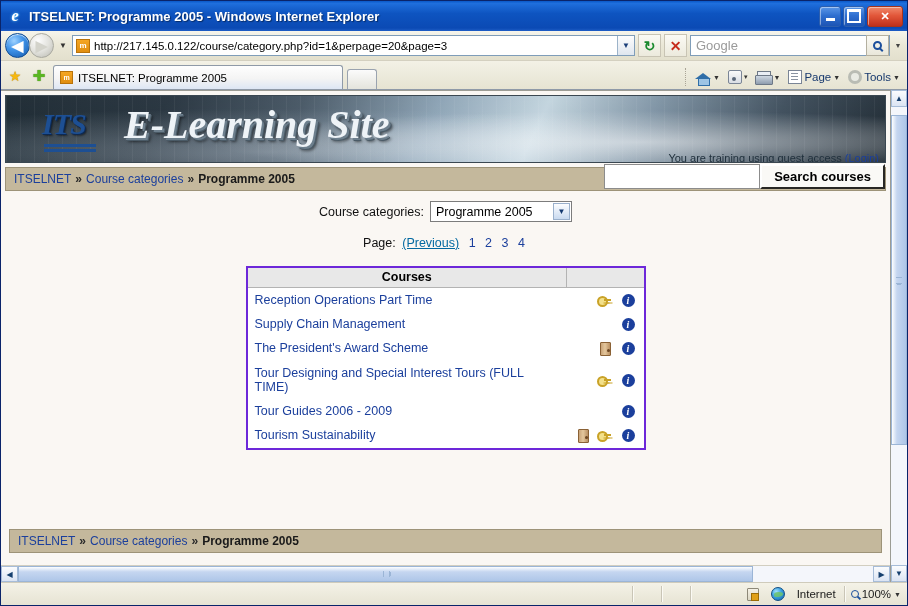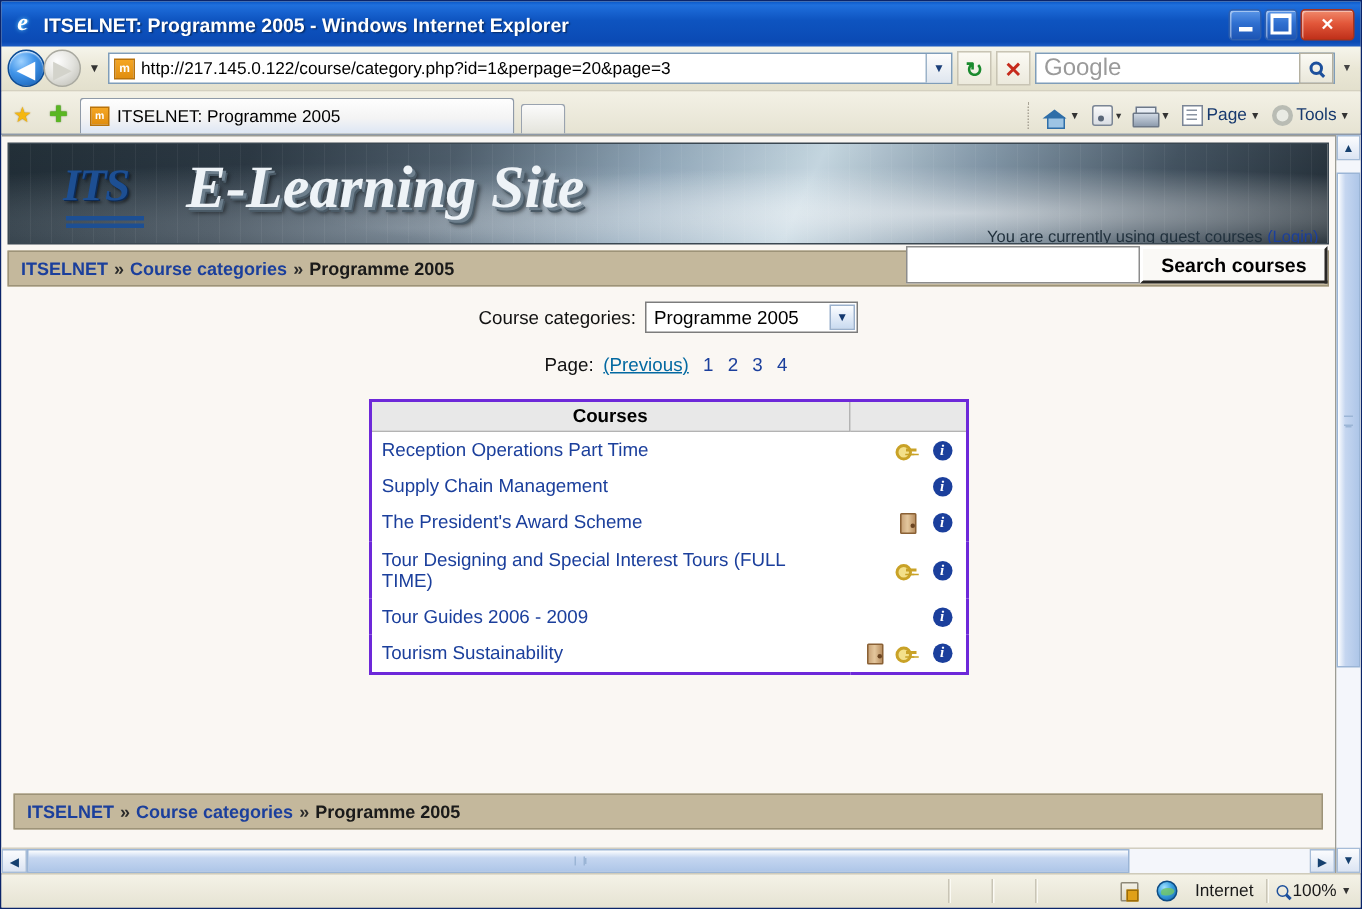--- a/index.html
+++ b/index.html
@@ -137,21 +137,21 @@
     font-size: 14px; font-weight: bold;
     flex: 0 0 auto;
   }
   .tbtn.refresh { color: #1a8a2e; border-color:#c8c4b4; background:linear-gradient(to bottom,#fbfaf4,#eceadd);}
   .tbtn.stop { color: #c62b1c; border-color:#c8c4b4; background:linear-gradient(to bottom,#fbfaf4,#eceadd);}
   .search-box {
     width: 200px; height: 21px; flex: 0 0 200px;
     background: #fff; border: 1px solid #7f9db9;
     display: flex; align-items: center; padding-left: 5px;
   }
-  .search-ph { color: #9a9a9a; font-size: 16px; flex:1 1 auto; }
+  .search-ph { color: #9a9a9a; font-size: 13px; flex:1 1 auto; }
   .search-go {
     width: 23px; height: 21px; flex:0 0 23px;
     display:flex; align-items:center; justify-content:center;
     border:1px solid #b4b0a0; background:linear-gradient(to bottom,#fbfaf4,#e9e7da);
   }
   .mag {
     width: 9px; height: 9px; border: 2px solid #1c4f9c; border-radius: 50%;
     position: relative; display:block;
   }
   .mag::after {
@@ -311,21 +311,21 @@
     margin: 4px 4px 0 4px;
     height: 24px;
     background: #c4b89c;
     border: 1px solid #9d9378;
     display: flex; align-items: center;
     padding-left: 8px;
     font-size: 12px; font-weight: bold;
     position: relative;
   }
   .crumbbar.bottom { margin-top: 0; }
-  .crumb-link { color: #1b3f9c; font-weight: bold; cursor:pointer; }
+  .crumb-link { color: #1b3f9c; font-weight: normal; cursor:pointer; }
   .crumb-sep { color:#2a2a2a; margin: 0 4px; }
   .crumb-cur { color:#1a1a1a; }
 
   .crumb-search {
     position: absolute; right: 0; top: -4px;
     display: flex; align-items: center;
   }
   .cs-input {
     width: 156px; height: 25px;
     background: #fff; border: 1px solid #8c8c8c;
@@ -596,21 +596,21 @@
     </span>
   </div>
 
   <div class="viewport">
     <div class="page-area">
 
       <div class="banner">
         <span class="banner-logo">ITS</span>
         <span class="banner-title">E-Learning Site</span>
         <span class="guest-line">
-          <span>You are currently using guest courses</span>
+          <span>You are training using guest access</span>
           <a>(Login)</a>
         </span>
       </div>
 
       <div class="crumbbar">
         <span class="crumb-link">ITSELNET</span>
         <span class="crumb-sep">»</span>
         <span class="crumb-link">Course categories</span>
         <span class="crumb-sep">»</span>
         <span class="crumb-cur">Programme 2005</span>

